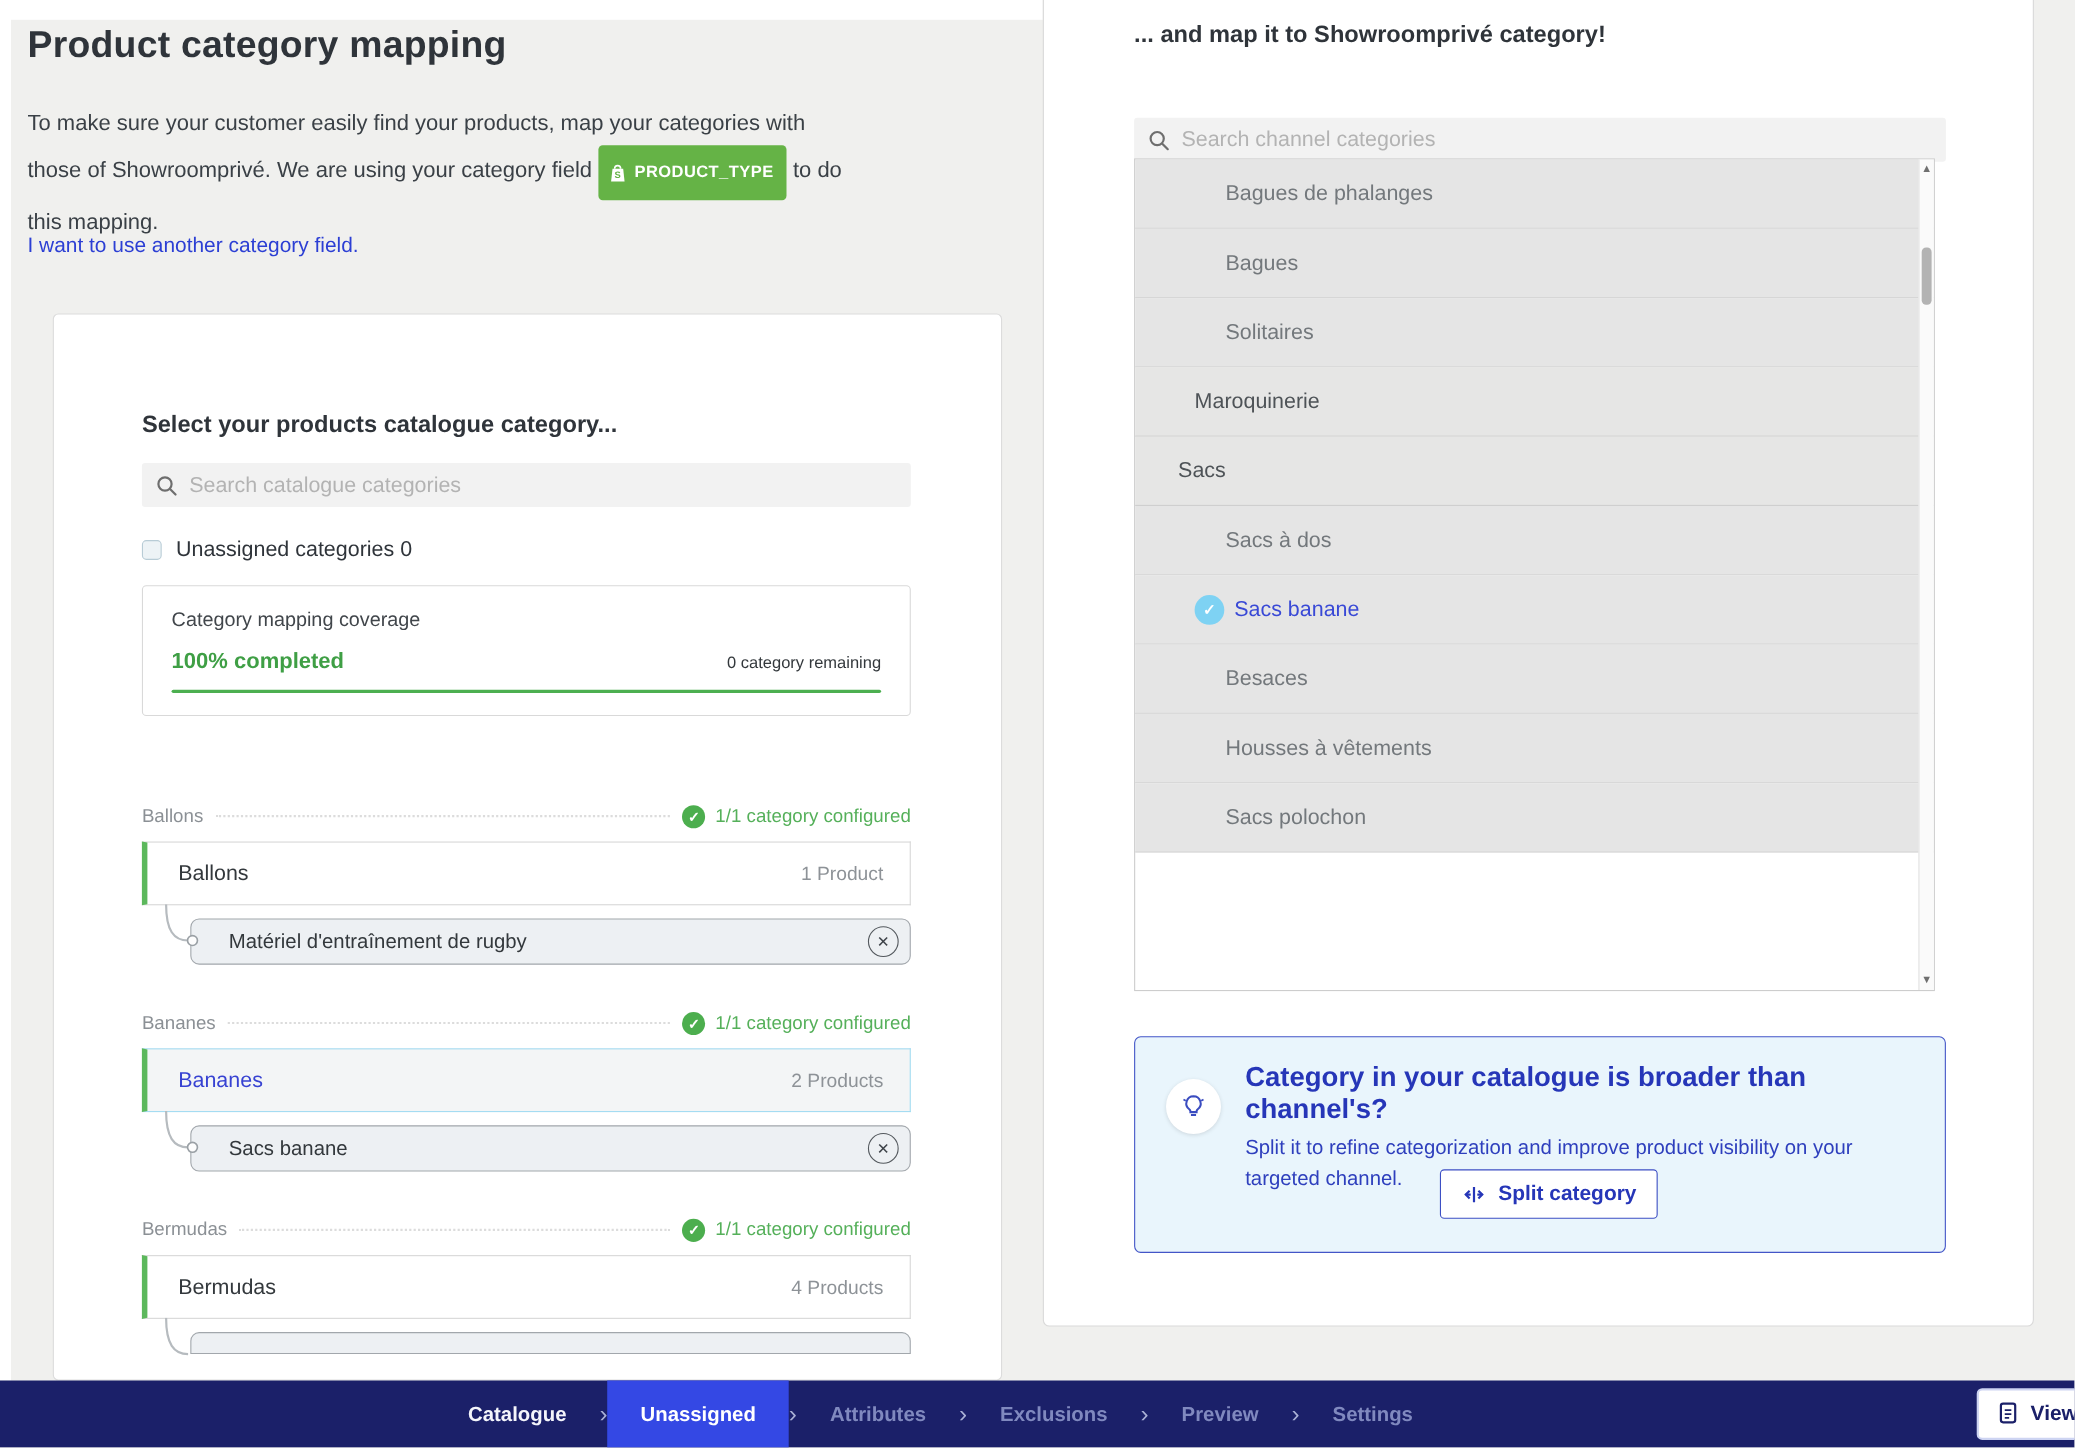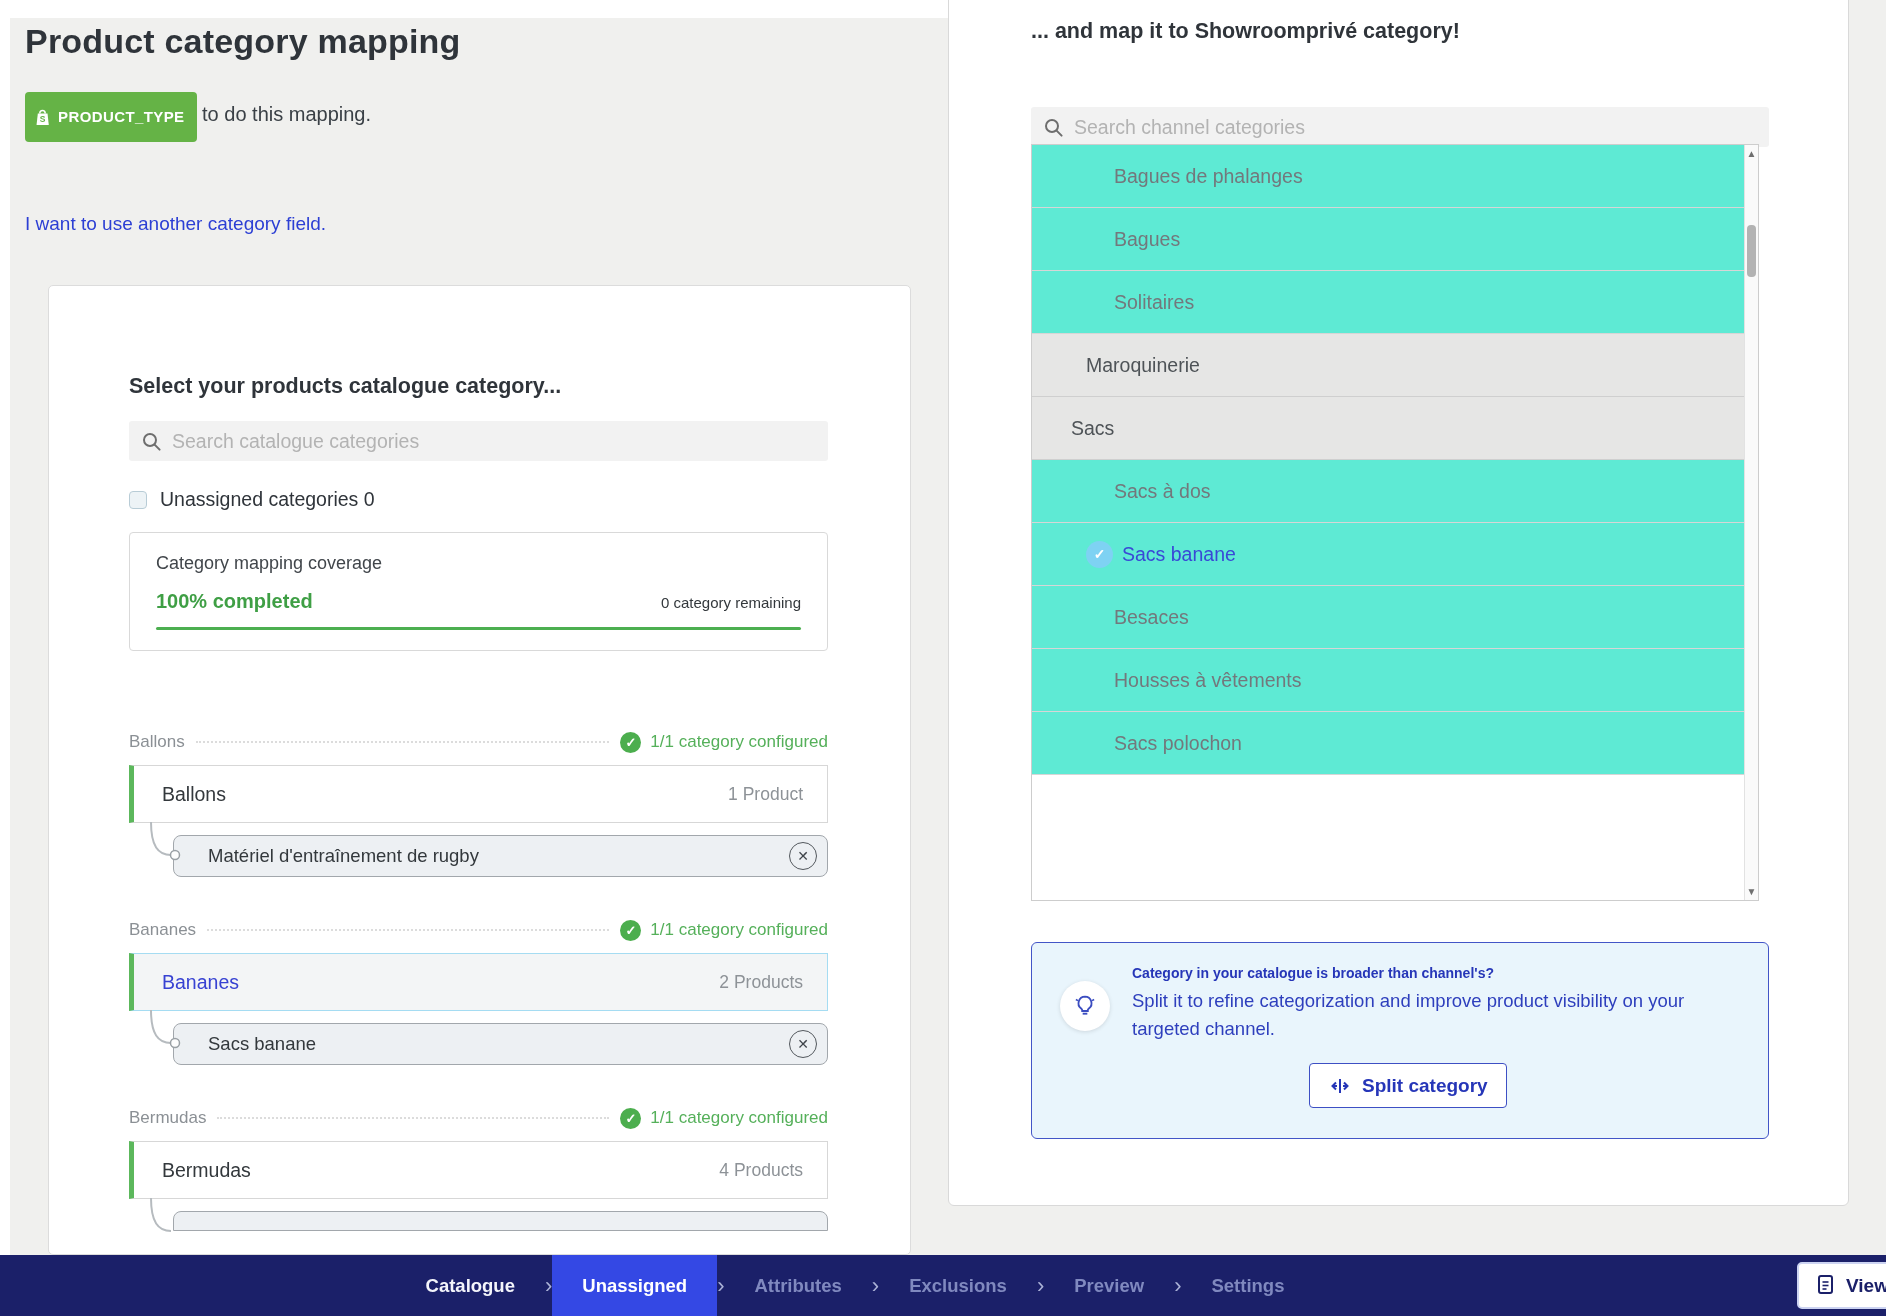--- a/index.html
+++ b/index.html
@@ -55,39 +55,39 @@
   .pill { height:42px; background:#edf0f3; border:1px solid #a2a7ac; border-radius:8px; display:flex; align-items:center; padding:0 10px 0 34px; }
   .pill .pill-text { font-size:18.5px; color:#33383c; }
   .pill .close-btn { margin-left:auto; width:28px; height:28px; border-radius:50%; border:1.5px solid #53585d; color:#3f444a; background:transparent; font-size:14px; display:flex; align-items:center; justify-content:center; cursor:pointer; font-family:"Liberation Sans",sans-serif; }
   .pill.cut { height:20px; border-radius:8px 8px 0 0; }
 
   
   .right-card { position:absolute; left:948px; top:-12px; width:901px; height:1218px; background:#fff; border:1px solid #d9d9d9; border-radius:6px; }
   .rc-heading { position:absolute; left:82px; top:30px; font-size:21.5px; font-weight:bold; color:#2f343a; }
   .rc-search { position:absolute; left:82px; top:96px; width:738px; }
   .rc-list { position:absolute; left:82px; top:155px; width:728px; height:757px; border:1px solid #cdcdcd; }
-  .row { height:63px; border-bottom:1px solid #d6d6d6; display:flex; align-items:center; font-size:19.5px; color:#73787c; cursor:pointer; background:#5eead4; }
+  .row { height:63px; border-bottom:1px solid #d6d6d6; display:flex; align-items:center; font-size:19.5px; color:#73787c; cursor:pointer; background:#e5e5e5; }
   .row:last-child { border-bottom:0; }
   .row.lvl1 { padding-left:54px; }
   .row.lvl2 { padding-left:39px; }
   .row.lvl3 { padding-left:82px; }
   .row.path { background:#e6e6e5; color:#4e5357; border-bottom-color:#cfcfcf; }
   .row.selected { color:#3949d6; gap:9px; }
   .row.selected { padding-left:54px; }
   .check-blue { width:27px; height:27px; border-radius:50%; background:#7ed2f3; color:#fff; font-size:14px; font-weight:bold; display:flex; align-items:center; justify-content:center; flex:0 0 auto; }
 
   .scroll-rail { position:absolute; top:0; right:0; bottom:0; width:14px; background:#fafafa; border-left:1px solid #e2e2e2; }
   .scroll-up, .scroll-down { position:absolute; left:0; width:13px; text-align:center; font-size:10px; color:#6f6f6f; cursor:pointer; }
   .scroll-up { top:3px; } .scroll-down { bottom:3px; }
   .scroll-thumb { position:absolute; left:2px; top:80px; width:9px; height:52px; background:#b3b3b3; border-radius:4px; cursor:pointer; }
 
   .tip { position:absolute; left:82px; top:953px; width:738px; height:197px; background:#e9f5fc; border:1.5px solid #4355c7; border-radius:6px; }
   .tip-bulb { position:absolute; left:28px; top:38px; width:50px; height:50px; background:#fff; border-radius:50%; box-shadow:0 1px 4px rgba(0,0,0,.12); display:flex; align-items:center; justify-content:center; }
   .tip-texts { position:absolute; left:100px; top:22px; width:570px; }
-  .tip-title { font-size:14px; font-weight:bold; color:#2636b8; }
+  .tip-title { font-size:25px; font-weight:bold; color:#2636b8; }
   .tip-body { margin-top:6px; font-size:18.5px; line-height:28px; color:#2e3fbd; }
   .split-btn { position:absolute; left:277px; top:120px; height:45px; min-width:185px; background:#fff; border:1.5px solid #3d4fc4; border-radius:4px; display:flex; align-items:center; justify-content:center; gap:10px; padding:0 18px; cursor:pointer; }
   .split-btn span { font-size:19px; font-weight:bold; color:#2636b8; }
 
   
   .navbar { position:absolute; left:0; top:1255px; width:1886px; height:61px; background:#1b2069; display:flex; align-items:center; justify-content:center; transform:none; }
   .nav-group { display:flex; align-items:center; height:61px; margin-right:176px; }
   .nav-step { font-size:18.5px; font-weight:bold; color:#8089bf; padding:0 30px; height:61px; display:flex; align-items:center; cursor:pointer; }
   .nav-step.default { color:#f4f5fb; }
   .nav-step.active { background:#3448e4; color:#ffffff; }
@@ -98,21 +98,21 @@
   svg { display:block; }
 </style>
 </head>
 <body>
 
 <div class="strip-left"></div>
 <div class="strip-top"></div>
 
 <h1 class="page-title">Product category mapping</h1>
 
-<p class="intro"><span class="badge">
+<p class="intro"><span>To make sure your customer easily find your products, map your categories with those of Showroomprivé. We are using your category field </span><span class="badge">
       <span>
         <svg width="17" height="19" viewBox="0 0 20 22">
           <path d="M4.5 6.2 h11.4 l1.5 13.6 h-14.4 z" fill="#ffffff"></path>
           <path d="M6.8 6.2 a3.2 3.4 0 0 1 6.4 0" fill="none" stroke="#ffffff" stroke-width="1.7"></path>
           <text x="10.2" y="16.4" font-size="10" font-family="Liberation Sans, sans-serif" font-weight="bold" fill="#65b346" text-anchor="middle">S</text>
         </svg>
       </span>
       <span>PRODUCT_TYPE</span>
     </span><span> to do this mapping.</span></p>
 

